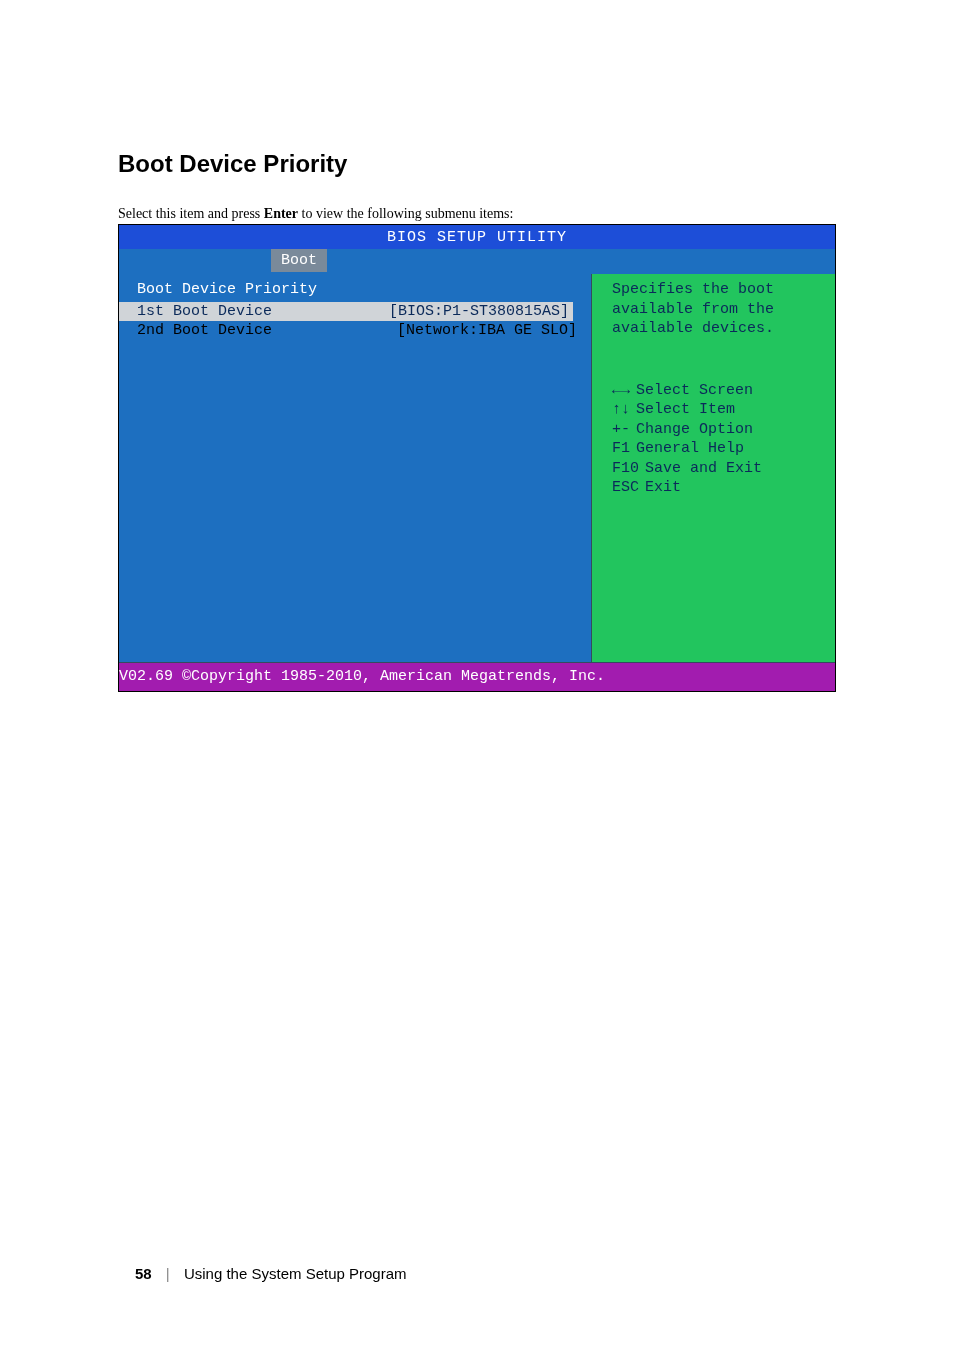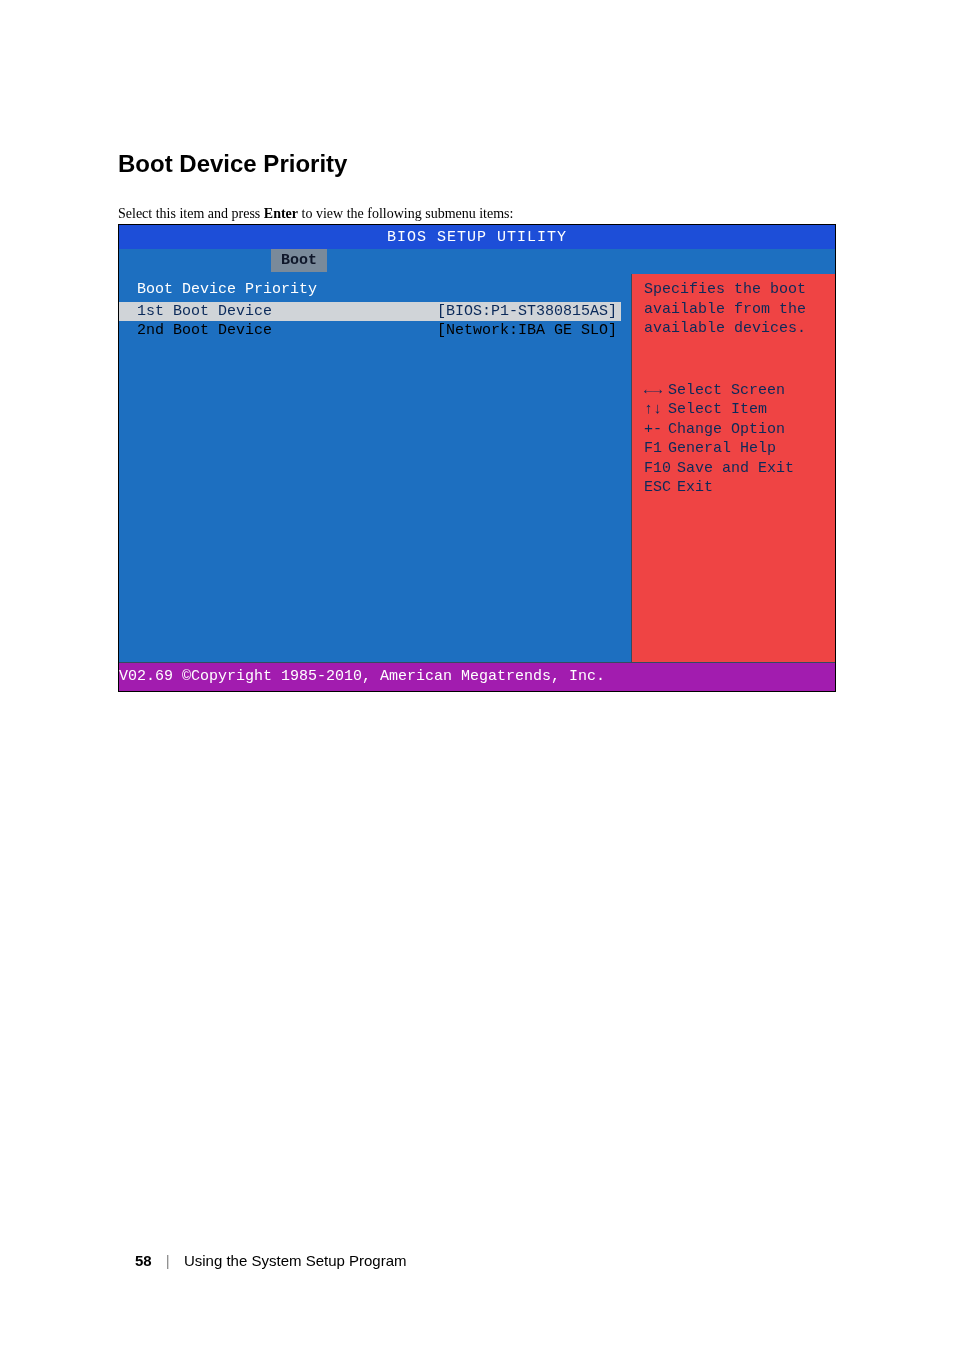--- a/index.html
+++ b/index.html
@@ -43,73 +43,73 @@
       font-weight: normal;
       letter-spacing: 1px;
     }
     .bios-tabbar {
       background: #1d6fc0;
       padding: 0 0 2px 0;
     }
     .bios-tab {
       display: inline-block;
       background: #7a8a9a;
-      color: #0f172a;
+      color: #ffffff;
       padding: 2px 10px;
       margin-left: 152px;
-      font-weight: bold;
+      font-weight: normal;
     }
     .bios-body {
       display: flex;
       background: #1d6fc0;
     }
     .bios-left {
       flex: 1;
       background: #1d6fc0;
       color: #fff;
       padding: 6px 10px 6px 18px;
       min-height: 388px;
     }
     .bios-right {
-      width: 204px;
-      background: #ef4444;
+      width: 244px;
+      background: #22c55e;
       color: #0b2a5a;
-      padding: 6px 8px 6px 12px;
+      padding: 6px 8px 6px 20px;
       min-height: 388px;
       border-left: 1px solid #354a60;
     }
     .bios-row {
       display: flex;
       justify-content: space-between;
       white-space: pre;
     }
     .bios-row-title { color: #fff; margin-bottom: 2px; }
     .bios-row-selected {
       background: #d0d4d8;
       color: #0b2a5a;
       margin-left: -18px;
       padding-left: 18px;
-      margin-right: 0;
+      margin-right: 8px;
     }
     .bios-row-selected .bios-value { color: #0b2a5a; }
     .bios-row-normal { color: #000000; }
     .bios-value { padding-right: 4px; }
     .bios-help-text { color: #0b2a5a; }
     .bios-help-block { margin-top: 18px; }
     .bios-nav-block { margin-top: 42px; }
     .bios-nav-line { display: flex; gap: 6px; white-space: pre; }
     .bios-footer {
       background: #a21caf;
       color: #fff;
       padding: 4px 0;
       border-top: 1px solid #354a60;
     }
     .page-footer {
       position: absolute;
-      bottom: 85px;
+      bottom: 72px;
       left: 135px;
       font-family: Arial, Helvetica, sans-serif;
       font-size: 15px;
       color: #000;
     }
     .page-number { font-weight: bold; }
     .footer-sep { margin: 0 10px; color: #888; }
   </style>
 </head>
 <body>

